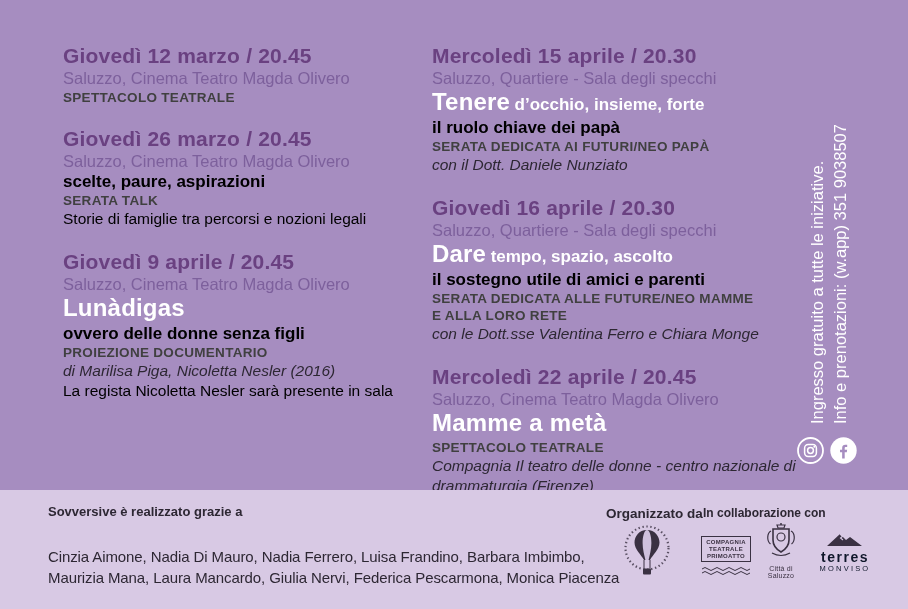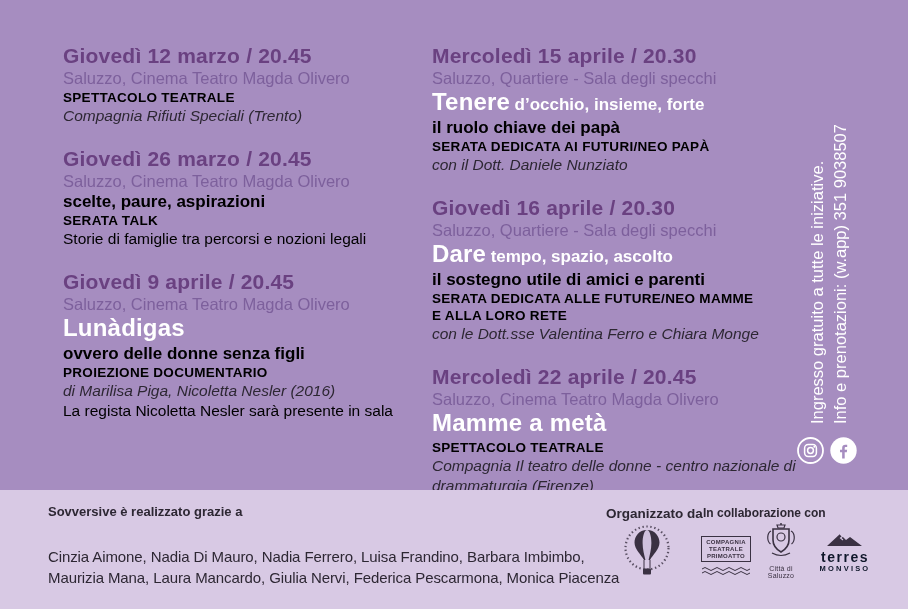--- a/index.html
+++ b/index.html
@@ -14,21 +14,21 @@
   .col{position:absolute;top:44px;}
   .col-left{left:63px;width:366px;}
   .col-right{left:432px;width:372px;}
   .event{margin-bottom:21px;}
   .ev-date{font-size:21px;font-weight:700;color:#6a4181;line-height:24px;letter-spacing:.2px;}
   .ev-loc{font-size:16.5px;color:#7d609c;line-height:21px;font-weight:500;}
   .ev-title{line-height:26px;color:#ffffff;}
   .t-main{font-size:24px;font-weight:800;letter-spacing:.2px;}
   .t-tail{font-size:17px;font-weight:700;}
   .ev-title2{font-size:17px;font-weight:700;color:#000000;line-height:20px;}
-  .ev-cat{font-size:13.5px;font-weight:700;color:#000000;line-height:17px;letter-spacing:.3px;}
+  .ev-cat{font-size:13.5px;font-weight:700;color:#404040;line-height:17px;letter-spacing:.3px;}
   .ev-italic{font-size:15.5px;font-style:italic;color:#2d2733;line-height:20px;}
   .ev-extra{font-size:15.5px;color:#000000;line-height:20px;}
   
   .side-note{
     position:absolute;left:664px;top:236px;width:330px;height:46px;
     transform:rotate(-90deg);
     color:#ffffff;font-size:16.5px;line-height:23px;font-weight:500;
   }
   .social{position:absolute;top:437px;left:797px;display:flex;gap:6px;}
   .social svg{display:block;}
@@ -44,35 +44,34 @@
   .balloon-logo{position:absolute;left:624px;top:33px;}
   .logo-compagnia{position:absolute;left:701px;top:46px;width:50px;text-align:center;}
   .logo-box{
     border:1px solid #3a3142;padding:2px 1px;display:flex;flex-direction:column;gap:1px;
   }
   .logo-box span{font-size:6px;font-weight:700;color:#3a3142;letter-spacing:.3px;line-height:6px;}
   .logo-saluzzo{position:absolute;left:756px;top:32px;width:50px;text-align:center;}
   .logo-saluzzo .caption{font-size:7px;color:#3a3142;margin-top:1px;letter-spacing:.2px;}
   .logo-terres{position:absolute;left:814px;top:42px;width:62px;text-align:center;color:#0f172a;}
   .terres-name{font-size:14px;font-weight:800;letter-spacing:1.5px;line-height:13px;}
-  .terres-sub{font-size:7.5px;font-weight:700;letter-spacing:2.2px;line-height:9px;}
+  .terres-sub{font-size:7.5px;font-weight:400;letter-spacing:2.2px;line-height:9px;}
 </style>
 </head>
 <body>
 
 <div class="poster">
 
   <div class="col col-left">
     <div class="event">
       <div class="ev-date">Giovedì 12 marzo / 20.45</div>
       <div class="ev-loc">Saluzzo, Cinema Teatro Magda Olivero</div>
 
       <div class="ev-cat hide-if-empty">SPETTACOLO TEATRALE</div>
 
-      <div class="ev-italic hide-if-empty">Compagnia Rifiuti Speciali (Trento)</div>
 
     </div>
 
     <div class="event">
       <div class="ev-date">Giovedì 26 marzo / 20.45</div>
       <div class="ev-loc">Saluzzo, Cinema Teatro Magda Olivero</div>
       <div class="ev-title2 hide-if-empty">scelte, paure, aspirazioni</div>
       <div class="ev-cat hide-if-empty">SERATA TALK</div>
 
       <div class="ev-extra hide-if-empty">Storie di famiglie tra percorsi e nozioni legali</div>

